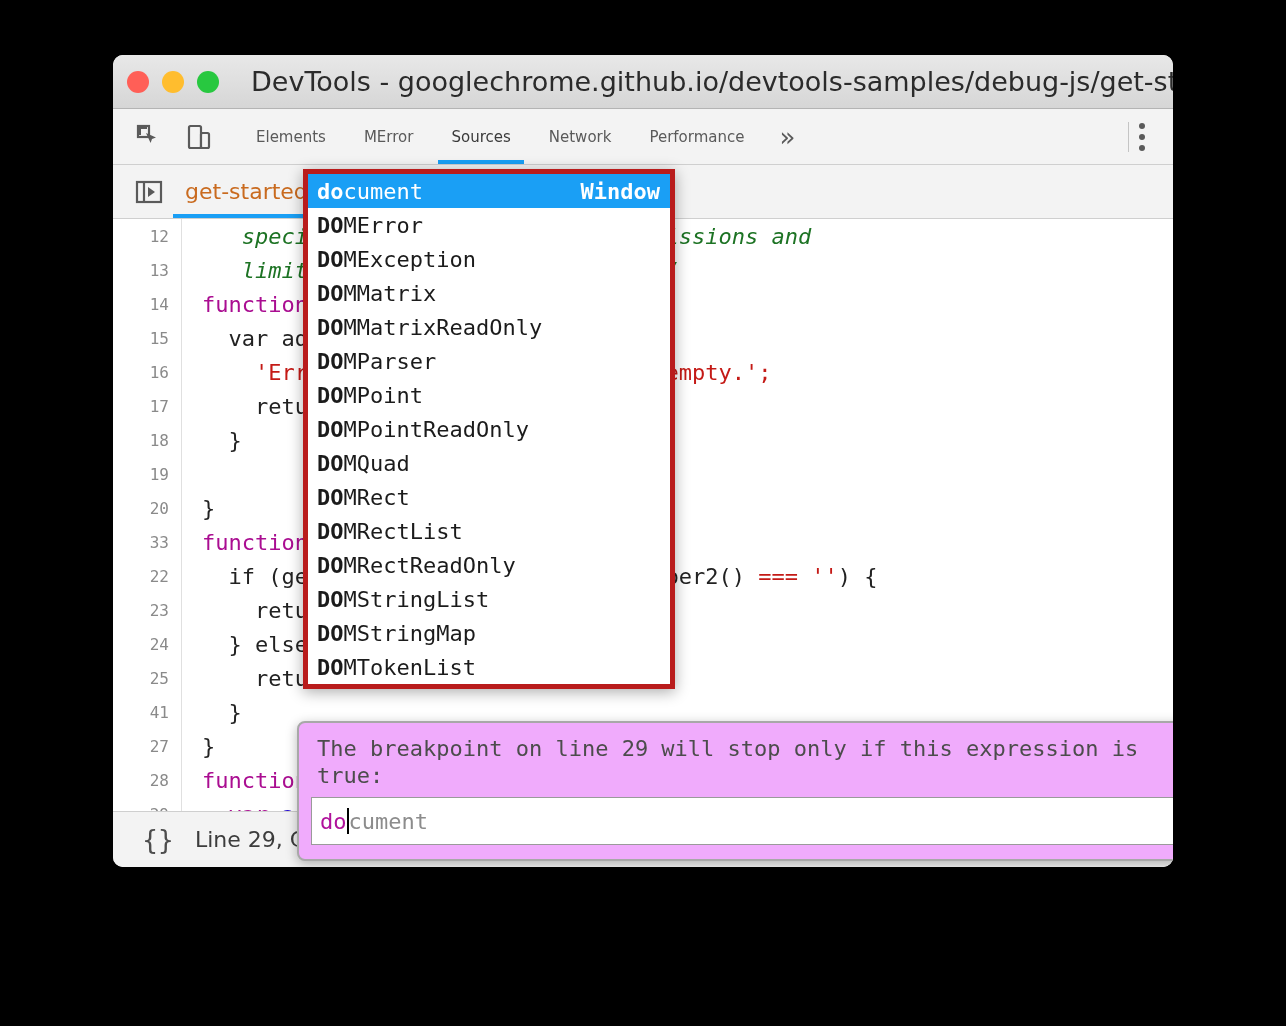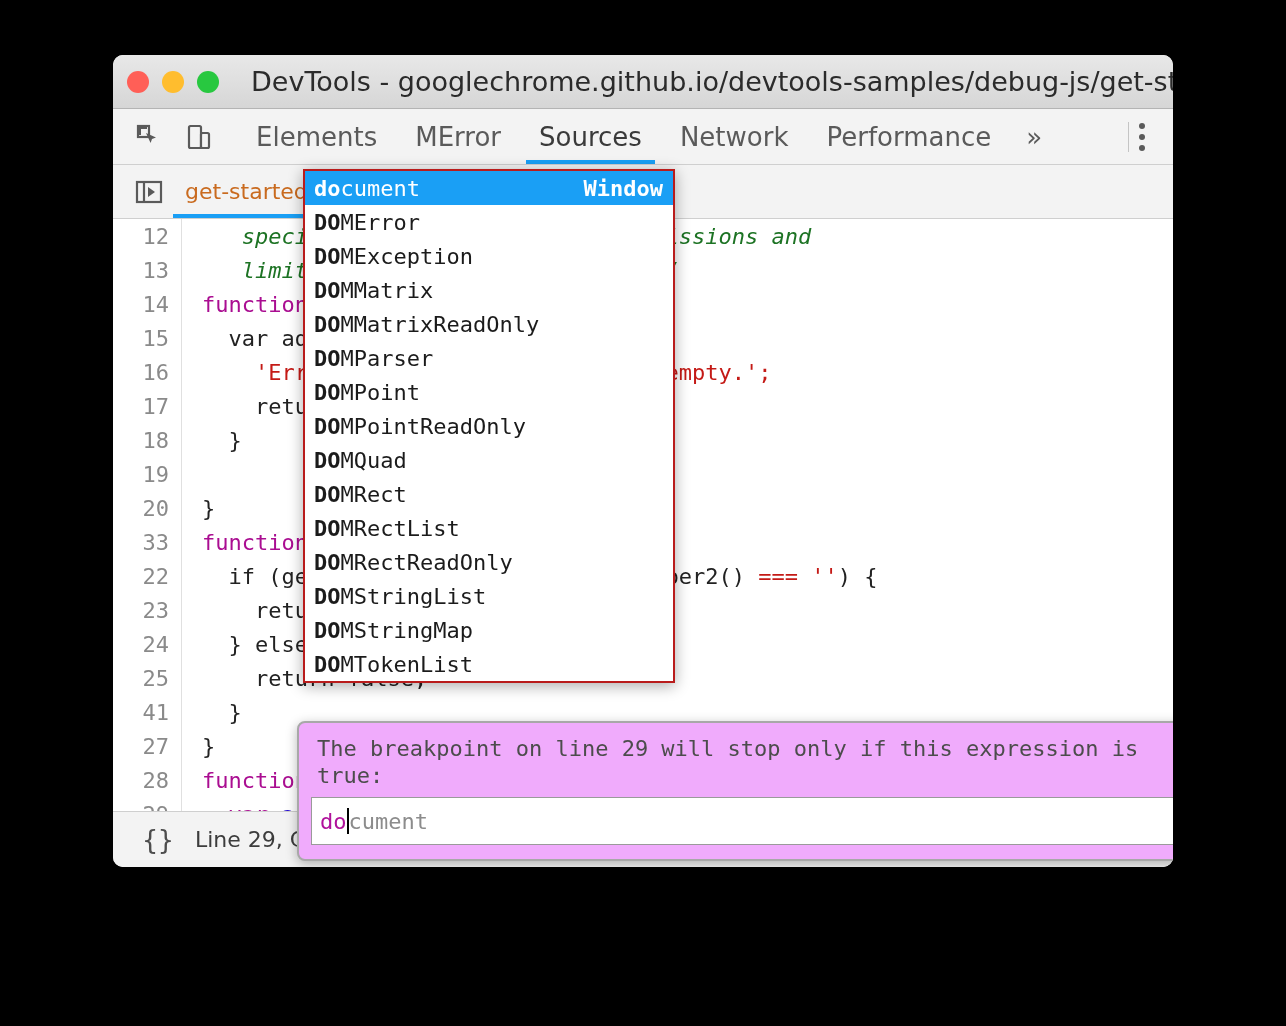--- a/index.html
+++ b/index.html
@@ -61,21 +61,21 @@
     flex: none;
   }
   .tb-icon:first-child { margin-left: 16px; }
   .tabs { display: flex; align-items: flex-end; height: 100%; margin-left: 18px; }
   .tab {
     position: relative;
     height: 100%;
     display: flex; align-items: center;
     padding: 0 19px;
     font-family: "DejaVu Sans", sans-serif;
-    font-size: 26px;
+    font-size: 15px;
     color: #5a5a5a;
     white-space: nowrap;
   }
   .tab.active { color: #3a3a3a; }
   .tab.active::after {
     content: "";
     position: absolute; left: 6px; right: 6px; bottom: 0;
     height: 4px; background: #1a9ff5;
   }
   .tab.more { font-size: 26px; padding: 0 16px; color: #5a5a5a; }
@@ -123,42 +123,42 @@
     font-family: "DejaVu Sans Mono", monospace;
     font-size: 22px;
     white-space: pre;
   }
   .ln {
     width: 68px; flex: none;
     text-align: right;
     padding-right: 12px;
     color: #8a8a8a;
     font-family: "DejaVu Sans Mono", monospace;
-    font-size: 22px;
+    font-size: 16px;
   }
   .gutterline {
     width: 1px; flex: none;
     align-self: stretch;
     background: #e0e0e0;
   }
   .src { padding-left: 20px; color: #222; }
   .cm   { color: #1d7324; font-style: italic; }
   .str  { color: #c41a16; }
   .kw   { color: #aa0d91; }
   .varn { color: #1c00cf; }
   .op   { color: #c41a16; }
   .pln  { color: #222; }
 
   
   #autocomplete {
     position: absolute;
     left: 190px; top: 114px;
     width: 372px;
     background: #fff;
-    border: 2px solid #b91c1c;
+    border: 5px solid #b91c1c;
     box-shadow: 0 3px 14px rgba(0,0,0,0.33);
     z-index: 40;
   }
   .ac-row {
     height: 34px;
     display: flex; align-items: center;
     justify-content: space-between;
     padding: 0 10px 0 9px;
     font-family: "DejaVu Sans Mono", monospace;
     font-size: 22px;

